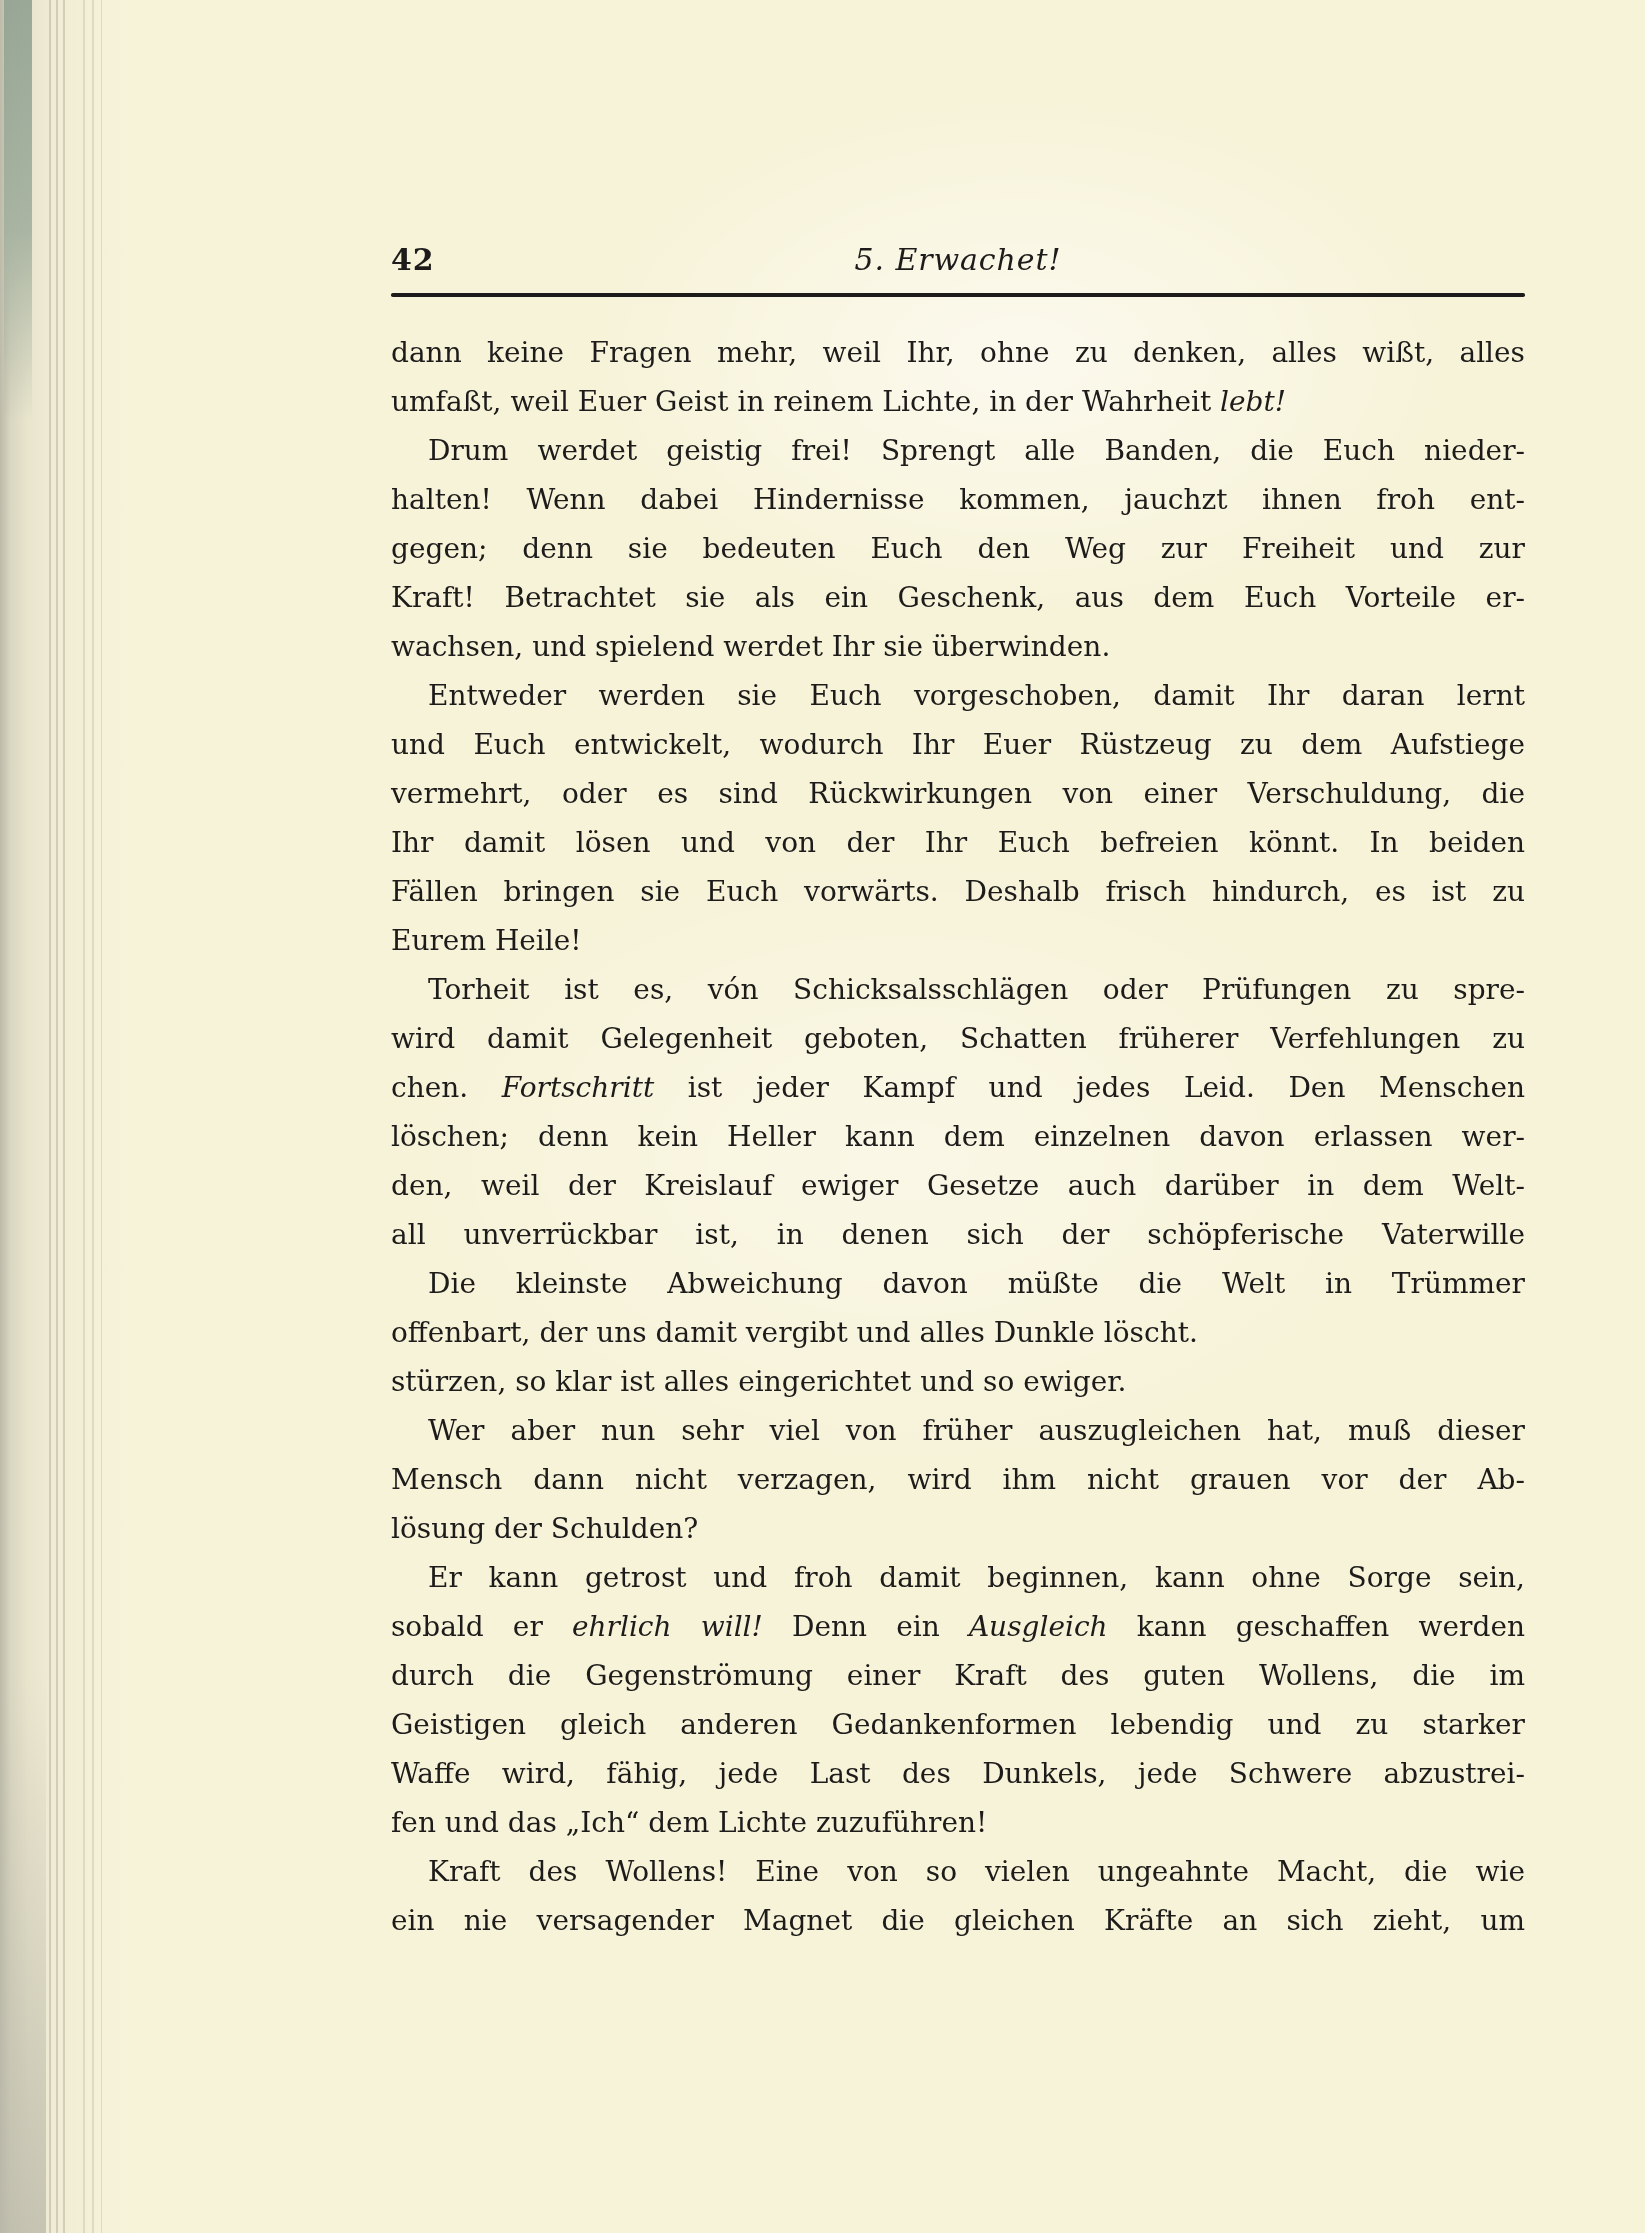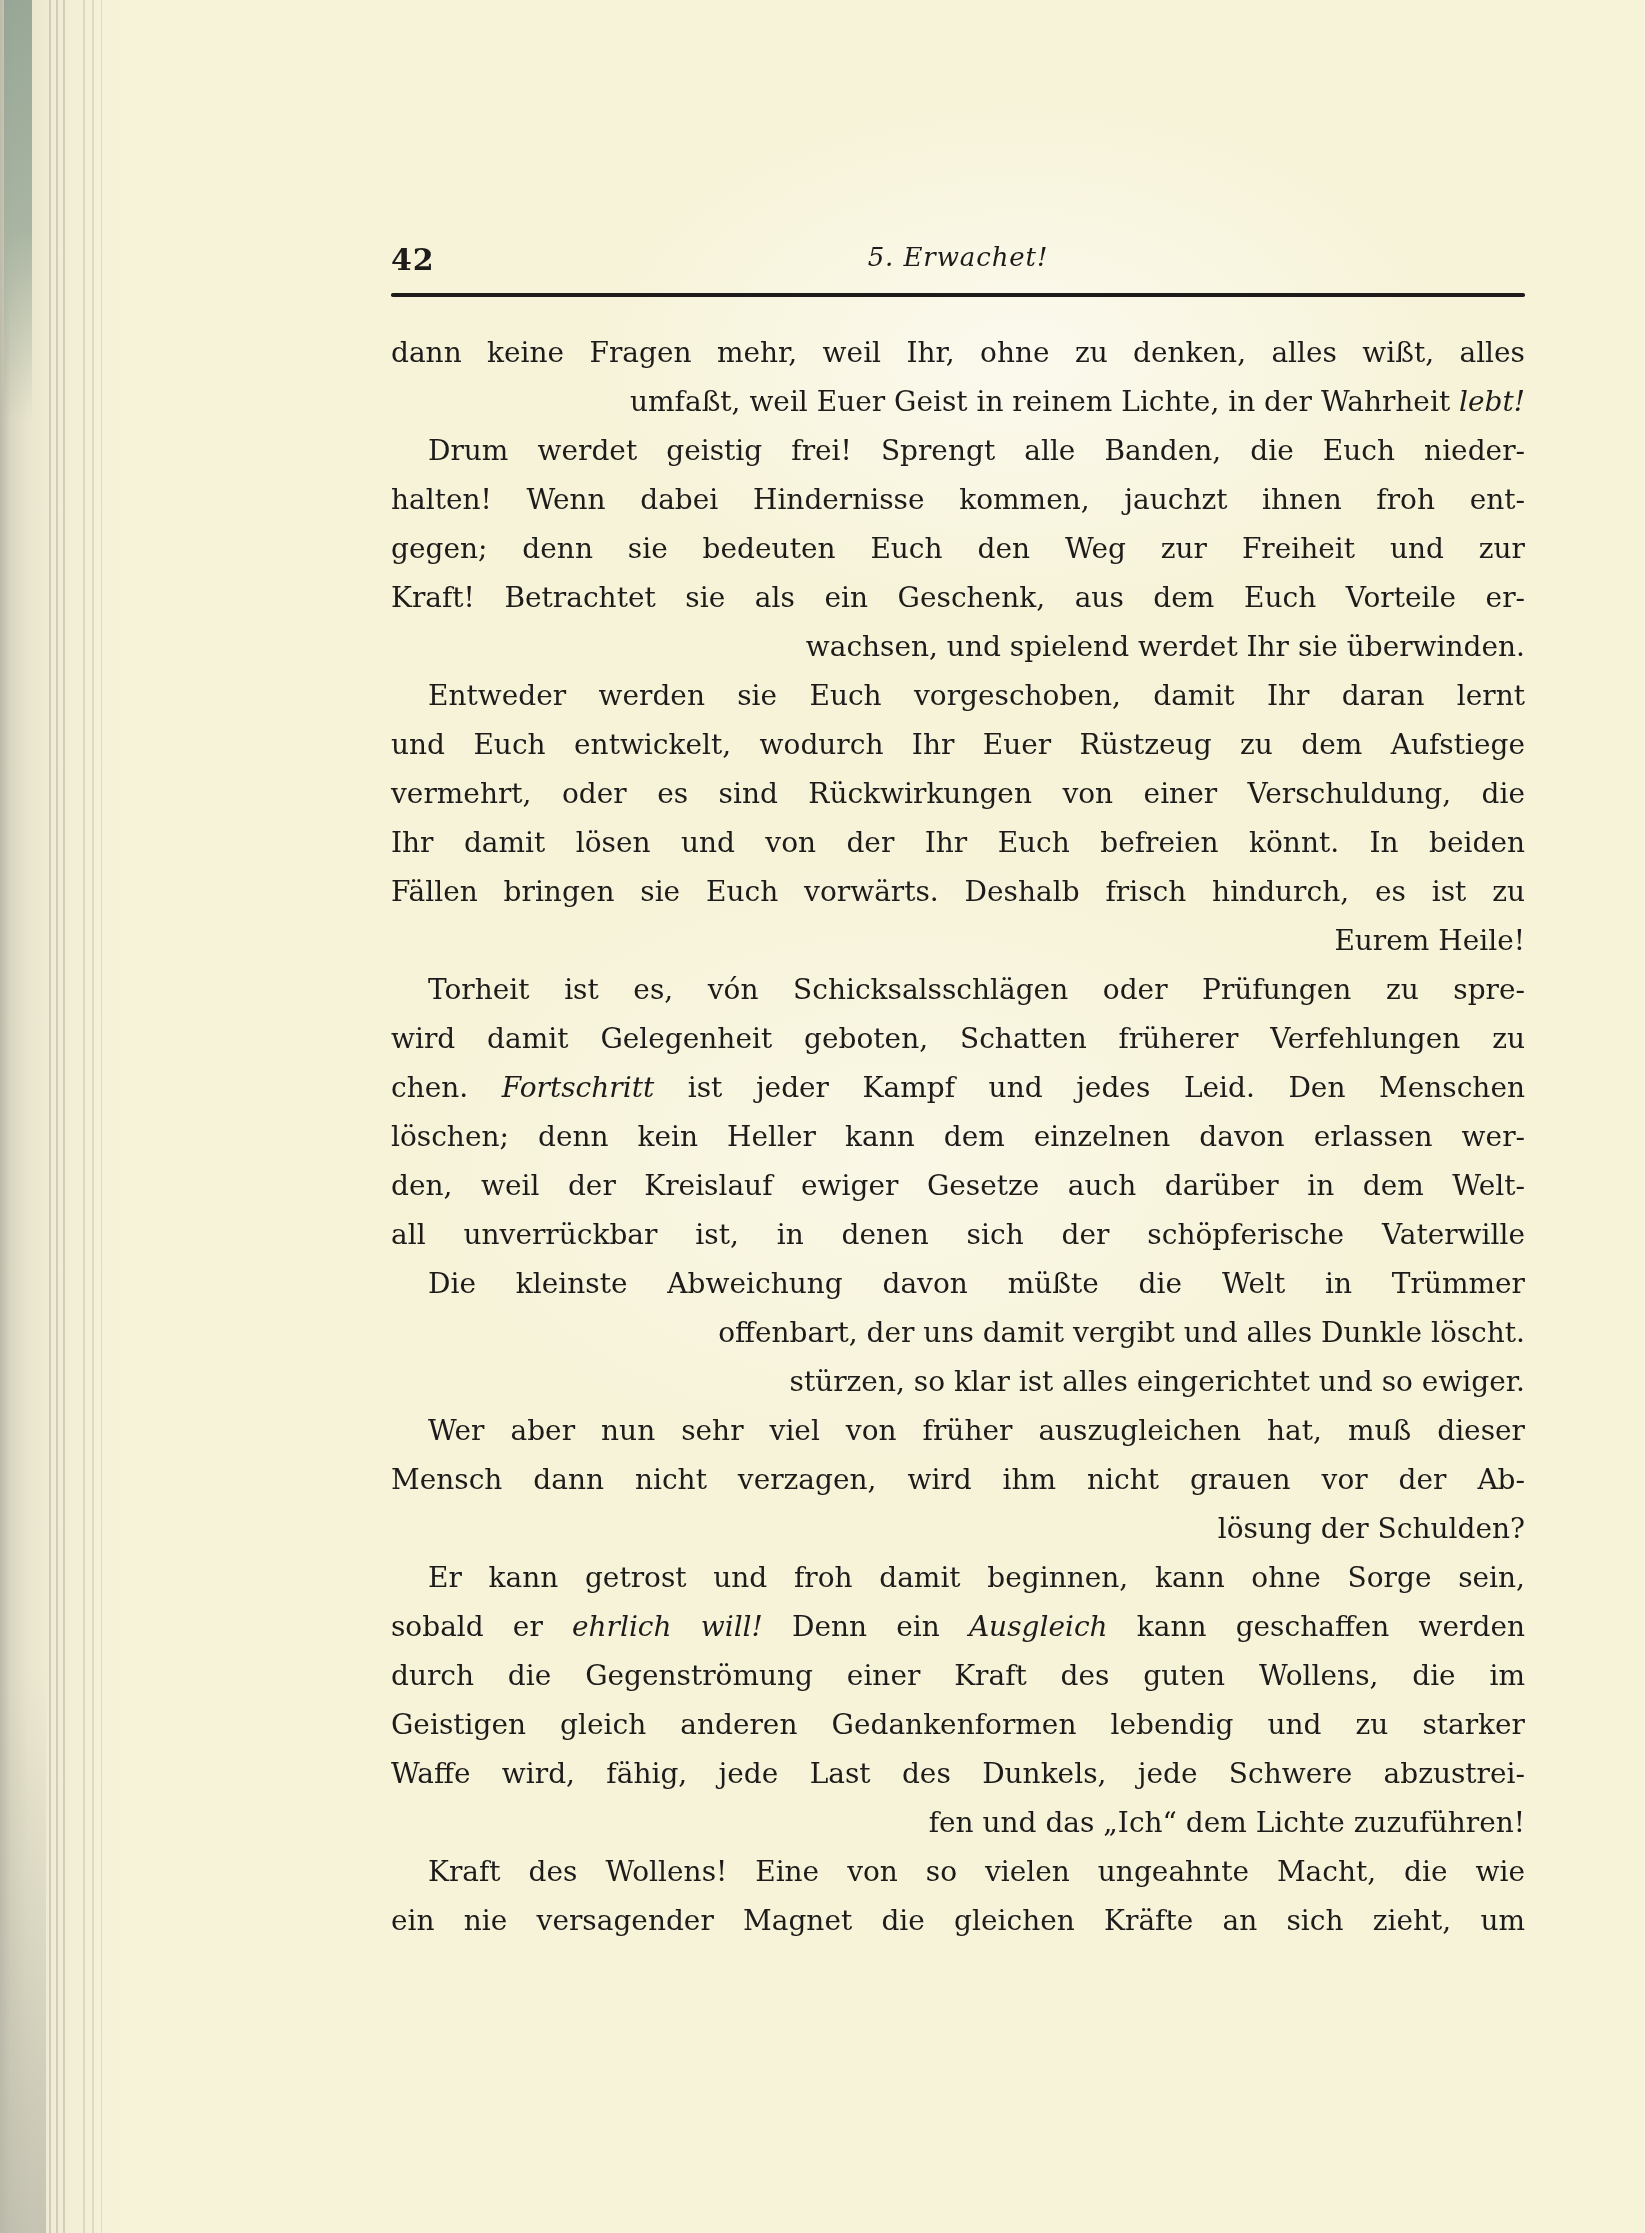--- a/index.html
+++ b/index.html
@@ -51,35 +51,35 @@
     position: absolute; left: 391px; top: 242px; width: 1134px; height: 42px;
     color: var(--ink, #1d1c1a);
   }
   .page-number {
     position: absolute; left: 0; top: 0;
     font-size: 30px; font-weight: 700; letter-spacing: 0.9px;
   }
   .chapter-title {
     position: absolute; left: 0; right: 0; top: 0;
     text-align: center;
-    font-size: 26px; font-style: italic; letter-spacing: 0.9px;
+    font-size: 30px; font-style: italic; letter-spacing: 0.9px;
   }
   .head-rule {
     position: absolute; left: 391px; top: 293px; width: 1134px; height: 4.4px;
     background: var(--ink, #1d1c1a);
     border-radius: 1.8px;
   }
 
   .text-block {
     position: absolute; left: 391px; top: 328px; width: 1134px;
     color: var(--ink, #1d1c1a);
     font-size: 28px;
     line-height: 49px;
   }
-  .line { white-space: normal; text-align: right; }
+  .line { white-space: normal; }
   .line.just {
     text-align: justify;
     text-align-last: justify;
     -moz-text-align-last: justify;
   }
   .line.indent { text-indent: 37px; }
   .line .it { font-style: italic; }
 </style>
 </head>
 <body>

